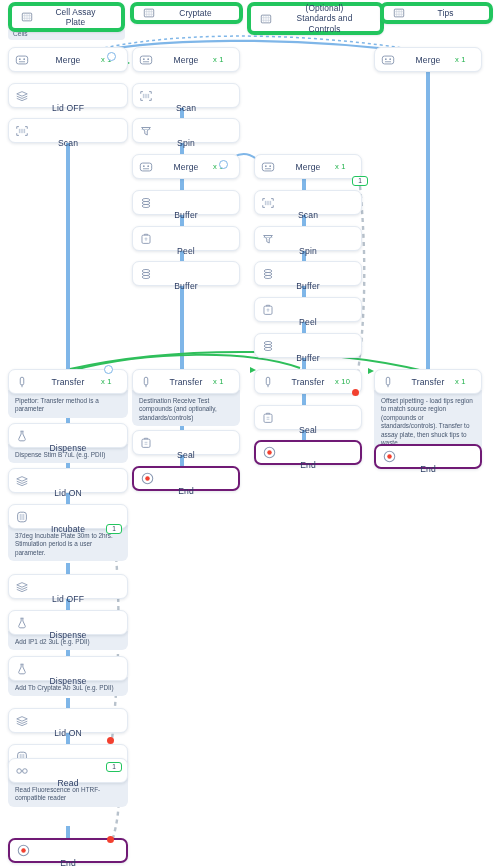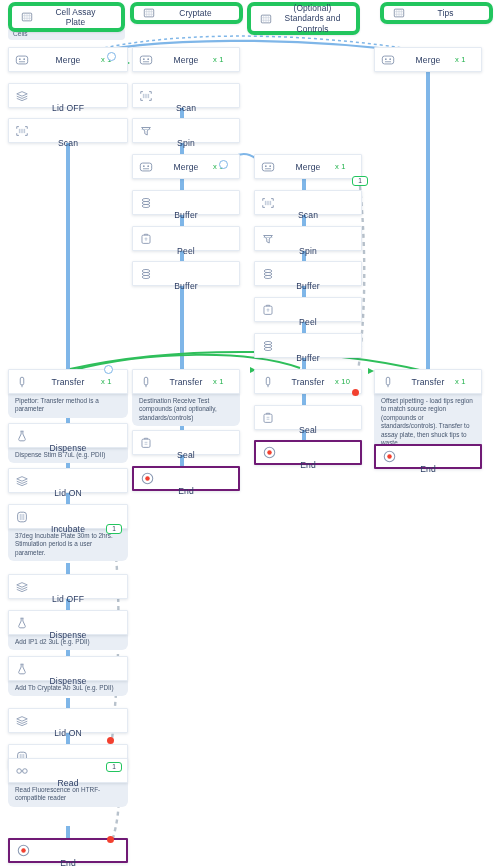--- a/index.html
+++ b/index.html
@@ -28,21 +28,21 @@
   .plate-sub{
     position:absolute;box-sizing:border-box;
     background:#e9eef5;border-radius:4px;color:#55657f;
     font-size:6.6px;line-height:10px;padding:1px 5px;z-index:5;
   }
 
   
   .node{position:absolute;z-index:6;}
   .card{
     box-sizing:border-box;width:100%;
-    background:#ffffff;border:1px solid #e4eaf2;border-radius:1px;
+    background:#ffffff;border:1px solid #e4eaf2;border-radius:7px;
     height:25px;display:flex;align-items:center;
     box-shadow:0 1px 3px rgba(40,60,90,.13);
     position:relative;z-index:2;
   }
   .card .ico{width:26px;flex:0 0 26px;display:flex;align-items:center;justify-content:center;}
   .card .label{
     flex:1;text-align:center;color:#2c3d63;font-size:8.6px;letter-spacing:.15px;
   }
   .card .count{
     flex:0 0 26px;text-align:left;color:#22b24c;font-size:7.6px;letter-spacing:.2px;
@@ -161,21 +161,21 @@
   <div class="plate" style="left:130px;top:2px;width:113px;height:22px;">
     <span class="pico">
       <svg width="12" height="12" viewBox="0 0 14 14">
           <rect x="1.5" y="2.5" width="11" height="9" rx="1" fill="none" stroke="#7d8ba3" stroke-width="1"></rect>
           <path d="M4.3 2.5v9M7 2.5v9M9.7 2.5v9M1.5 5.5h11M1.5 8.5h11" stroke="#c3cbd8" stroke-width=".7"></path>
         </svg>
     </span>
     <span class="plabel">Cryptate</span>
   </div>
 
-  <div class="plate" style="left:247px;top:2px;width:113px;height:33px;">
+  <div class="plate" style="left:247px;top:2px;width:137px;height:33px;">
     <span class="pico">
       <svg width="12" height="12" viewBox="0 0 14 14">
           <rect x="1.5" y="2.5" width="11" height="9" rx="1" fill="none" stroke="#7d8ba3" stroke-width="1"></rect>
           <path d="M4.3 2.5v9M7 2.5v9M9.7 2.5v9M1.5 5.5h11M1.5 8.5h11" stroke="#c3cbd8" stroke-width=".7"></path>
         </svg>
     </span>
     <span class="plabel">(Optional)<br>Standards and<br>Controls</span>
   </div>
 
   <div class="plate" style="left:380px;top:2px;width:113px;height:22px;">

